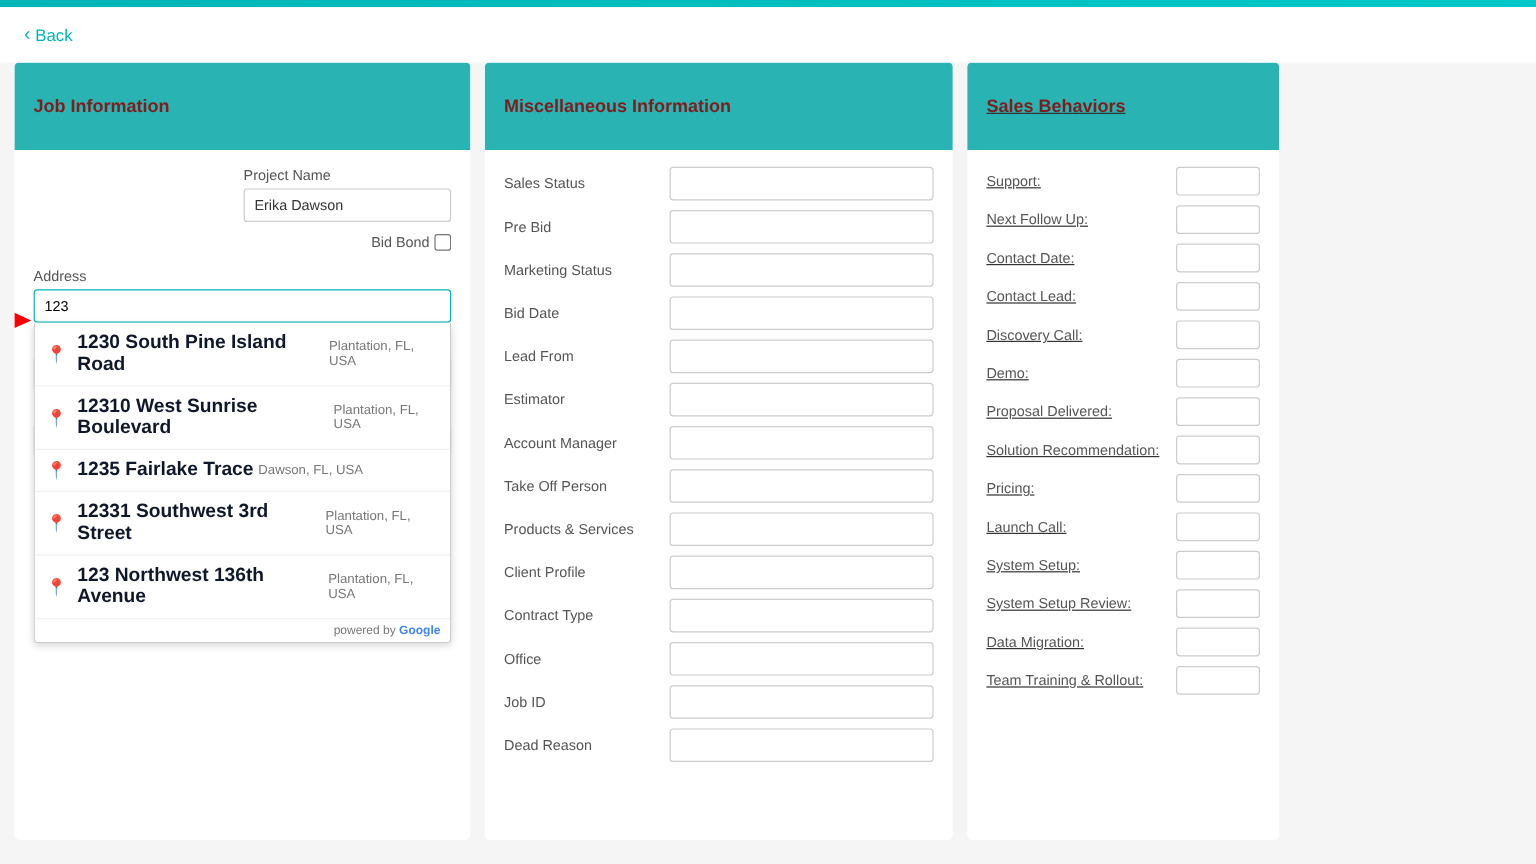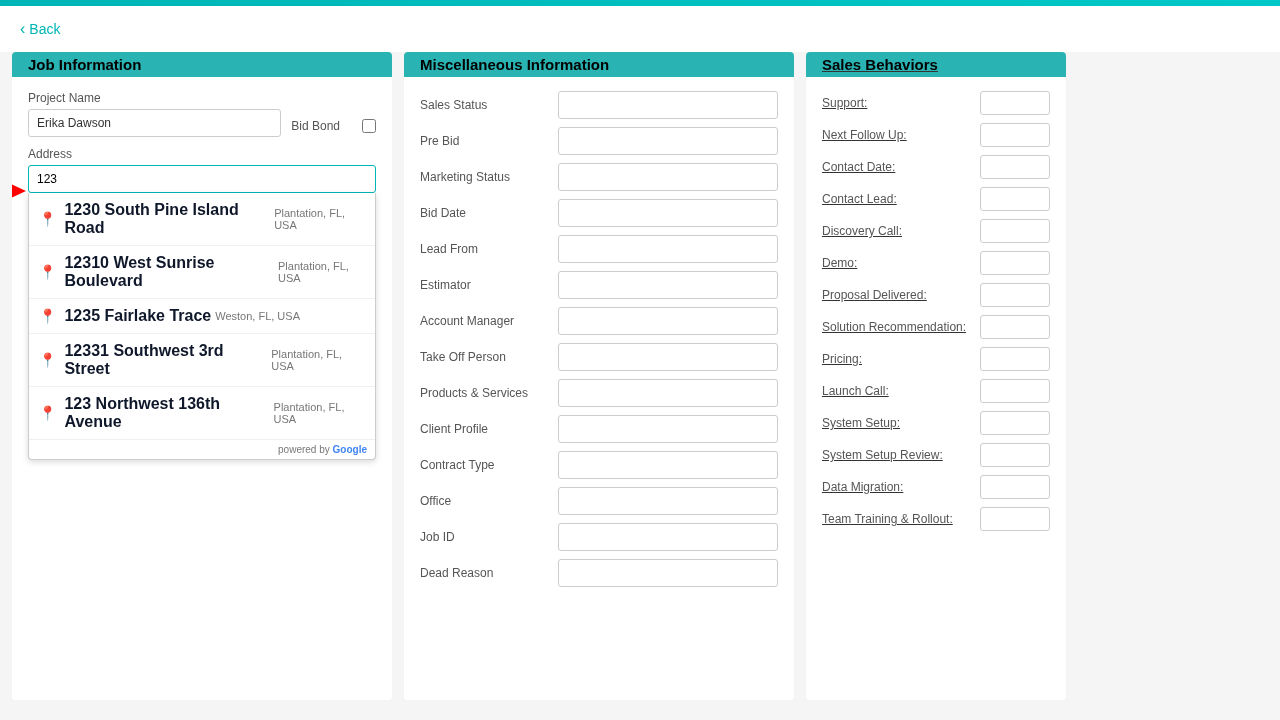--- a/index.html
+++ b/index.html
@@ -41,22 +41,22 @@
 
     .panel {
       background: #fff;
       border-radius: 4px;
       overflow: hidden;
       flex-shrink: 0;
     }
 
     .panel-header {
       background: #2ab3b3;
-      color: #000000;
-      padding: 4px 16px;
+      color: #7f1d1d;
+      padding: 28px 16px;
       font-size: 15px;
       font-weight: bold;
     }
 
     .panel-body {
       padding: 14px 16px;
       overflow-y: auto;
       height: calc(100% - 50px);
     }
 
@@ -82,30 +82,31 @@
       padding: 4px 8px;
       font-size: 12px;
       color: #333;
     }
 
     .project-name-row {
       display: flex;
       align-items: flex-end;
       gap: 10px;
       margin-bottom: 10px;
+      flex-direction: column;
     }
 
     .project-name-input-wrap {
       flex: 1;
     }
 
     .bid-bond-wrap {
       display: flex;
       align-items: center;
-      gap: 22px;
+      gap: 4px;
       font-size: 12px;
       color: #555;
       padding-bottom: 4px;
       white-space: nowrap;
     }
 
     .bid-bond-checkbox {
       width: 14px;
       height: 14px;
     }
@@ -286,21 +287,21 @@
               <span class="address-sub">Plantation, FL, USA</span>
             </div>
             <div class="autocomplete-item">
               <span class="pin-icon">📍</span>
               <span class="address-main">12310 West Sunrise Boulevard</span>
               <span class="address-sub">Plantation, FL, USA</span>
             </div>
             <div class="autocomplete-item">
               <span class="pin-icon">📍</span>
               <span class="address-main">1235 Fairlake Trace</span>
-              <span class="address-sub">Weston, FL, USA</span>
+              <span class="address-sub">Dawson, FL, USA</span>
             </div>
             <div class="autocomplete-item">
               <span class="pin-icon">📍</span>
               <span class="address-main">12331 Southwest 3rd Street</span>
               <span class="address-sub">Plantation, FL, USA</span>
             </div>
             <div class="autocomplete-item">
               <span class="pin-icon">📍</span>
               <span class="address-main">123 Northwest 136th Avenue</span>
               <span class="address-sub">Plantation, FL, USA</span>

